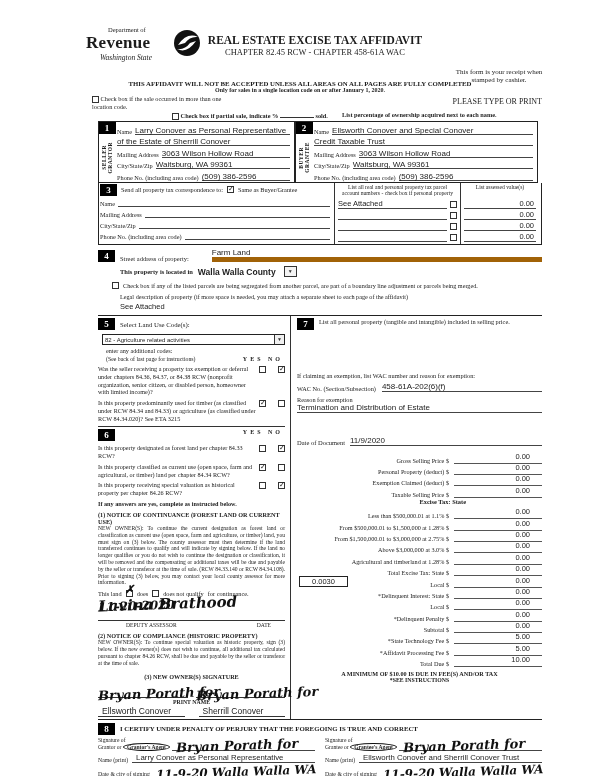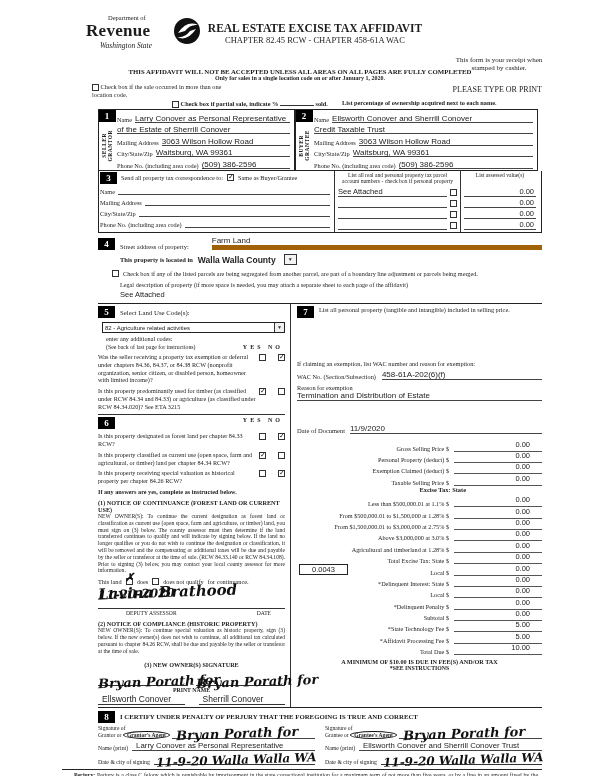--- a/index.html
+++ b/index.html
@@ -1,18 +1,18 @@
 <!DOCTYPE html>
 <html><head>
 <meta charset="utf-8">
 <style>
   * { margin:0; padding:0; box-sizing:border-box; }
   html,body { width:600px; background:#fff; }
   body { font-family:"Liberation Serif", serif; color:#1c1c1c; }
-  .page { position:relative; width:600px; height:776px; background:#fff; overflow:hidden; padding-top:10px; }
+  .page { position:relative; width:600px; height:776px; background:#fff; overflow:hidden; padding-top:22px; }
   .typed { font-family:"Liberation Sans", sans-serif; font-size:8px; color:#222; }
   .hw { font-family:"DejaVu Serif", serif; font-style:italic; font-weight:bold; color:#111;
         display:inline-block; white-space:nowrap; transform:rotate(-2deg); }
   .cb { display:inline-block; width:7px; height:7px; border:1px solid #333; background:#fff;
         font-size:7px; line-height:6px; text-align:center; vertical-align:middle; overflow:visible; }
   .cb .mk { font-weight:bold; font-family:"DejaVu Sans", sans-serif; font-size:7px; position:relative; top:-1px; }
   .secnum { display:inline-block; min-width:17px; height:12px; background:#000; color:#fff;
             font-family:"Liberation Serif", serif; font-weight:bold; font-size:9px;
             text-align:center; line-height:12px; }
   .lbl { font-size:6.3px; }
@@ -238,21 +238,21 @@
           <div class="sidecol">
             <span class="secnum">2</span>
             <div class="vlabels">
               <span>BUYER</span>
               <span>GRANTEE</span>
             </div>
           </div>
           <div class="fields">
             <div class="frow">
               <span class="fl">Name</span>
-              <span class="fv"><span class="typed">Ellsworth Conover and Sherrill Conover</span></span>
+              <span class="fv"><span class="typed">Ellsworth Conover and Special Conover</span></span>
             </div>
             <div class="frow">
                 <span class="fv"><span class="typed">Credit Taxable Trust</span></span>
               </div>
             <div class="frow">
               <span class="fl">Mailing Address</span>
               <span class="fv"><span class="typed">3063 Wilson Hollow Road</span></span>
             </div>
             <div class="frow">
               <span class="fl">City/State/Zip</span>
@@ -504,21 +504,21 @@
               </div>
             <div class="tax-row">
                 <span class="tax-label">Agricultural and timberland at 1.28%  $</span>
                 <span class="tax-line"><span class="tv">0.00</span></span>
               </div>
             <div class="tax-row">
                 <span class="tax-label">Total Excise Tax: State  $</span>
                 <span class="tax-line"><span class="tv">0.00</span></span>
               </div>
             <div class="tax-row">
-              <span class="ratebox">0.0043</span>
+              <span class="ratebox">0.0030</span>
               <span class="tax-label">Local  $</span>
               <span class="tax-line"><span class="tv">0.00</span></span>
             </div>
             <div class="tax-row">
                 <span class="tax-label">*Delinquent Interest: State  $</span>
                 <span class="tax-line"><span class="tv">0.00</span></span>
               </div>
             <div class="tax-row">
                 <span class="tax-label">Local  $</span>
                 <span class="tax-line"><span class="tv">0.00</span></span>

